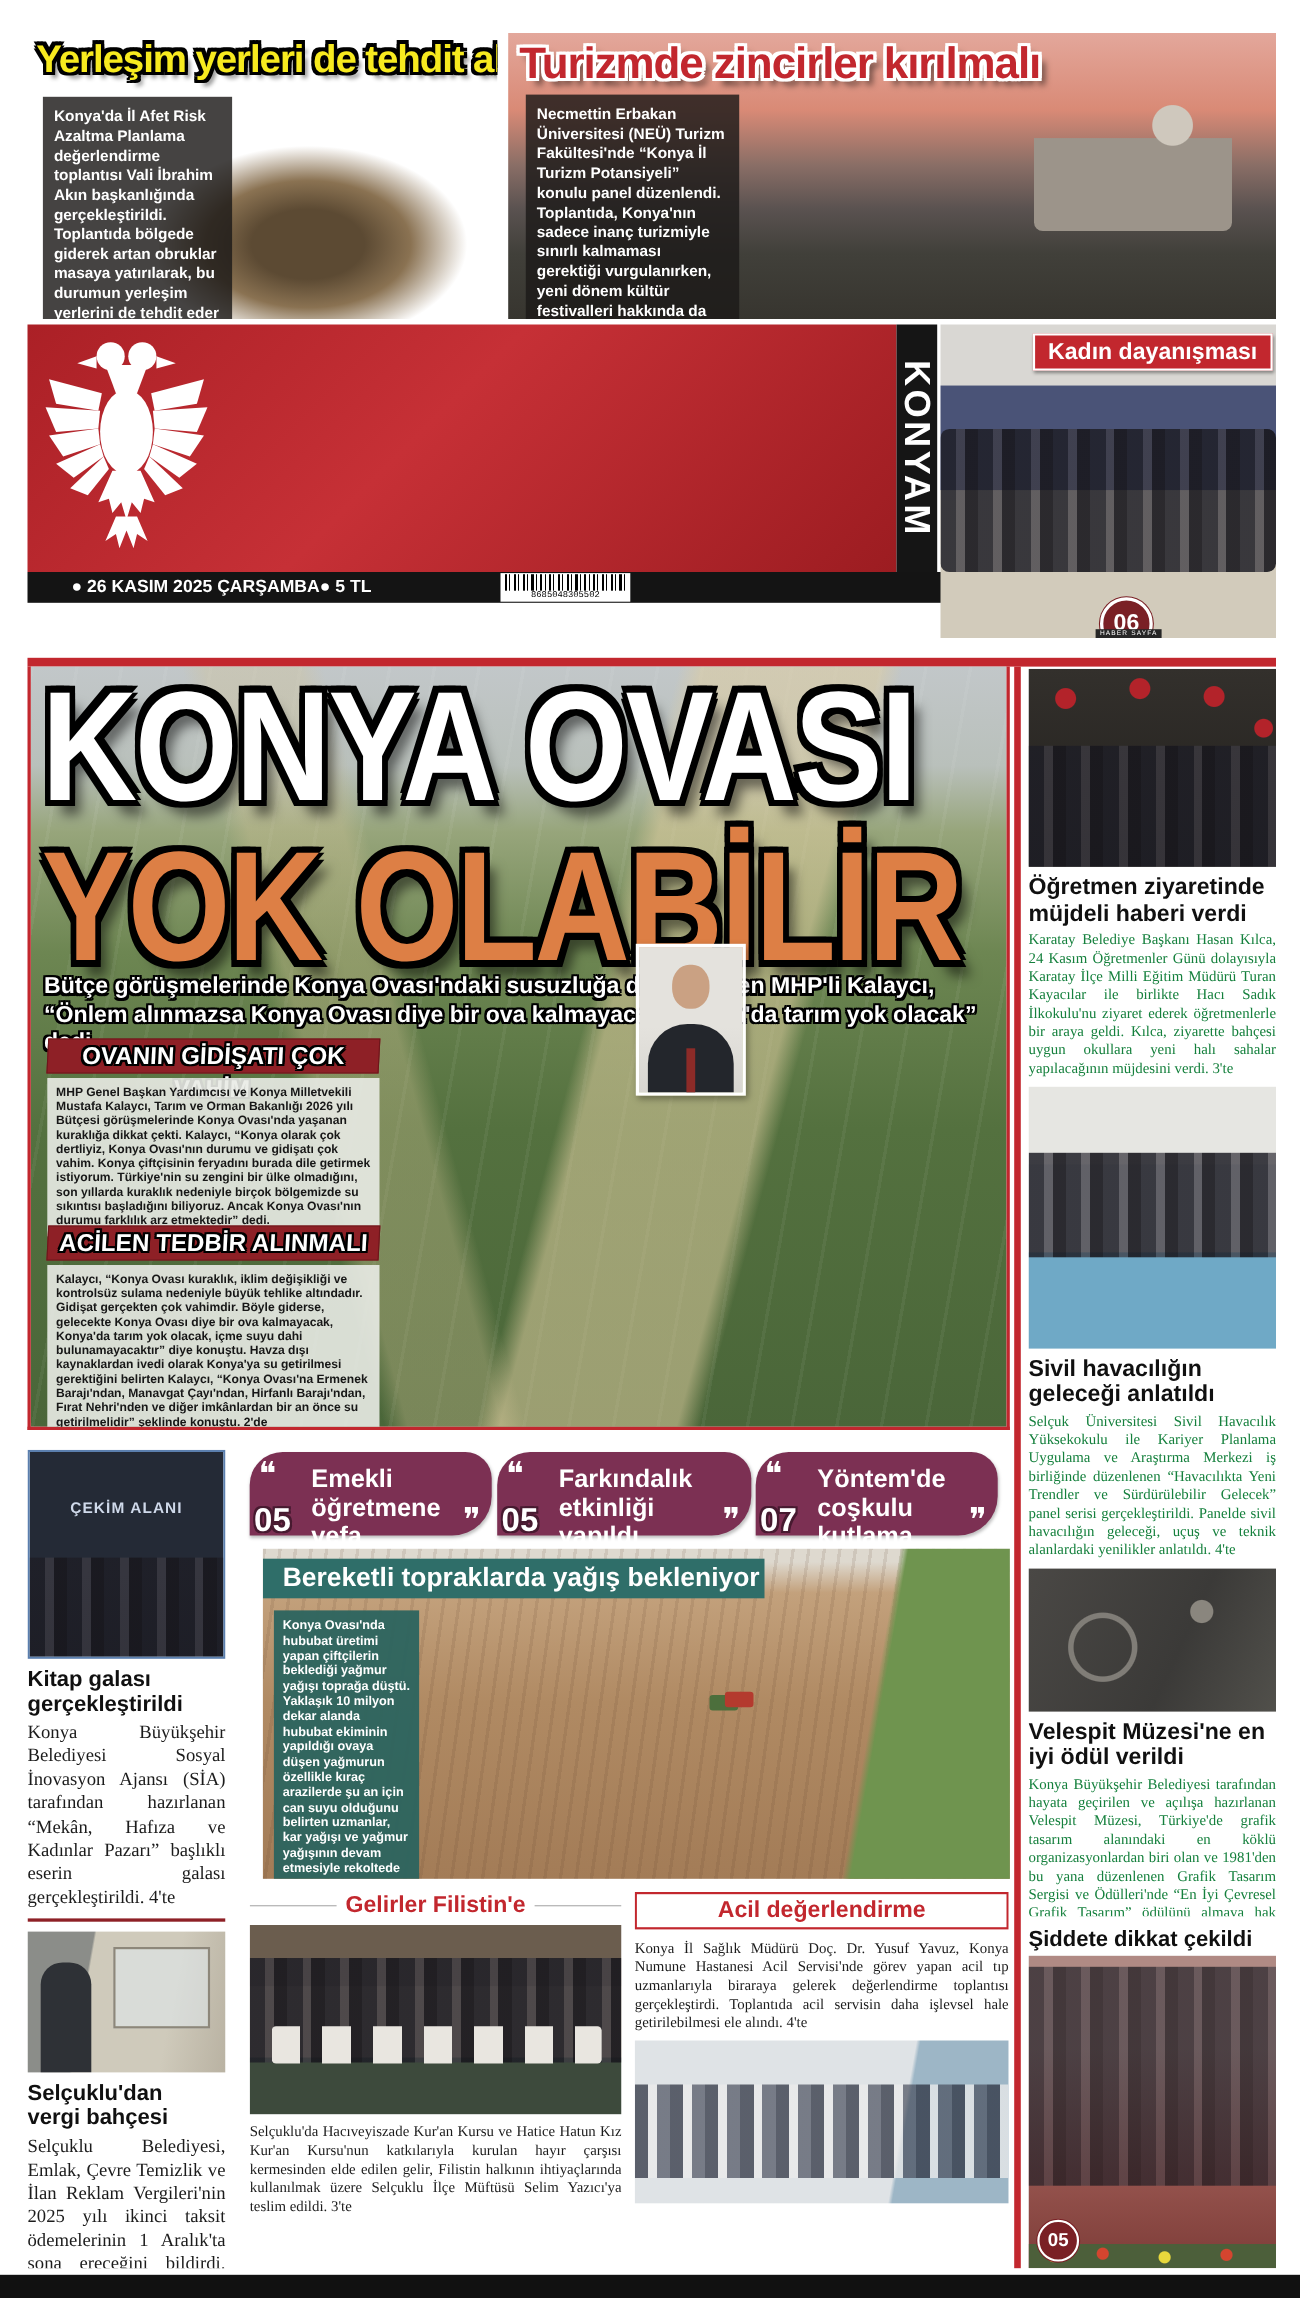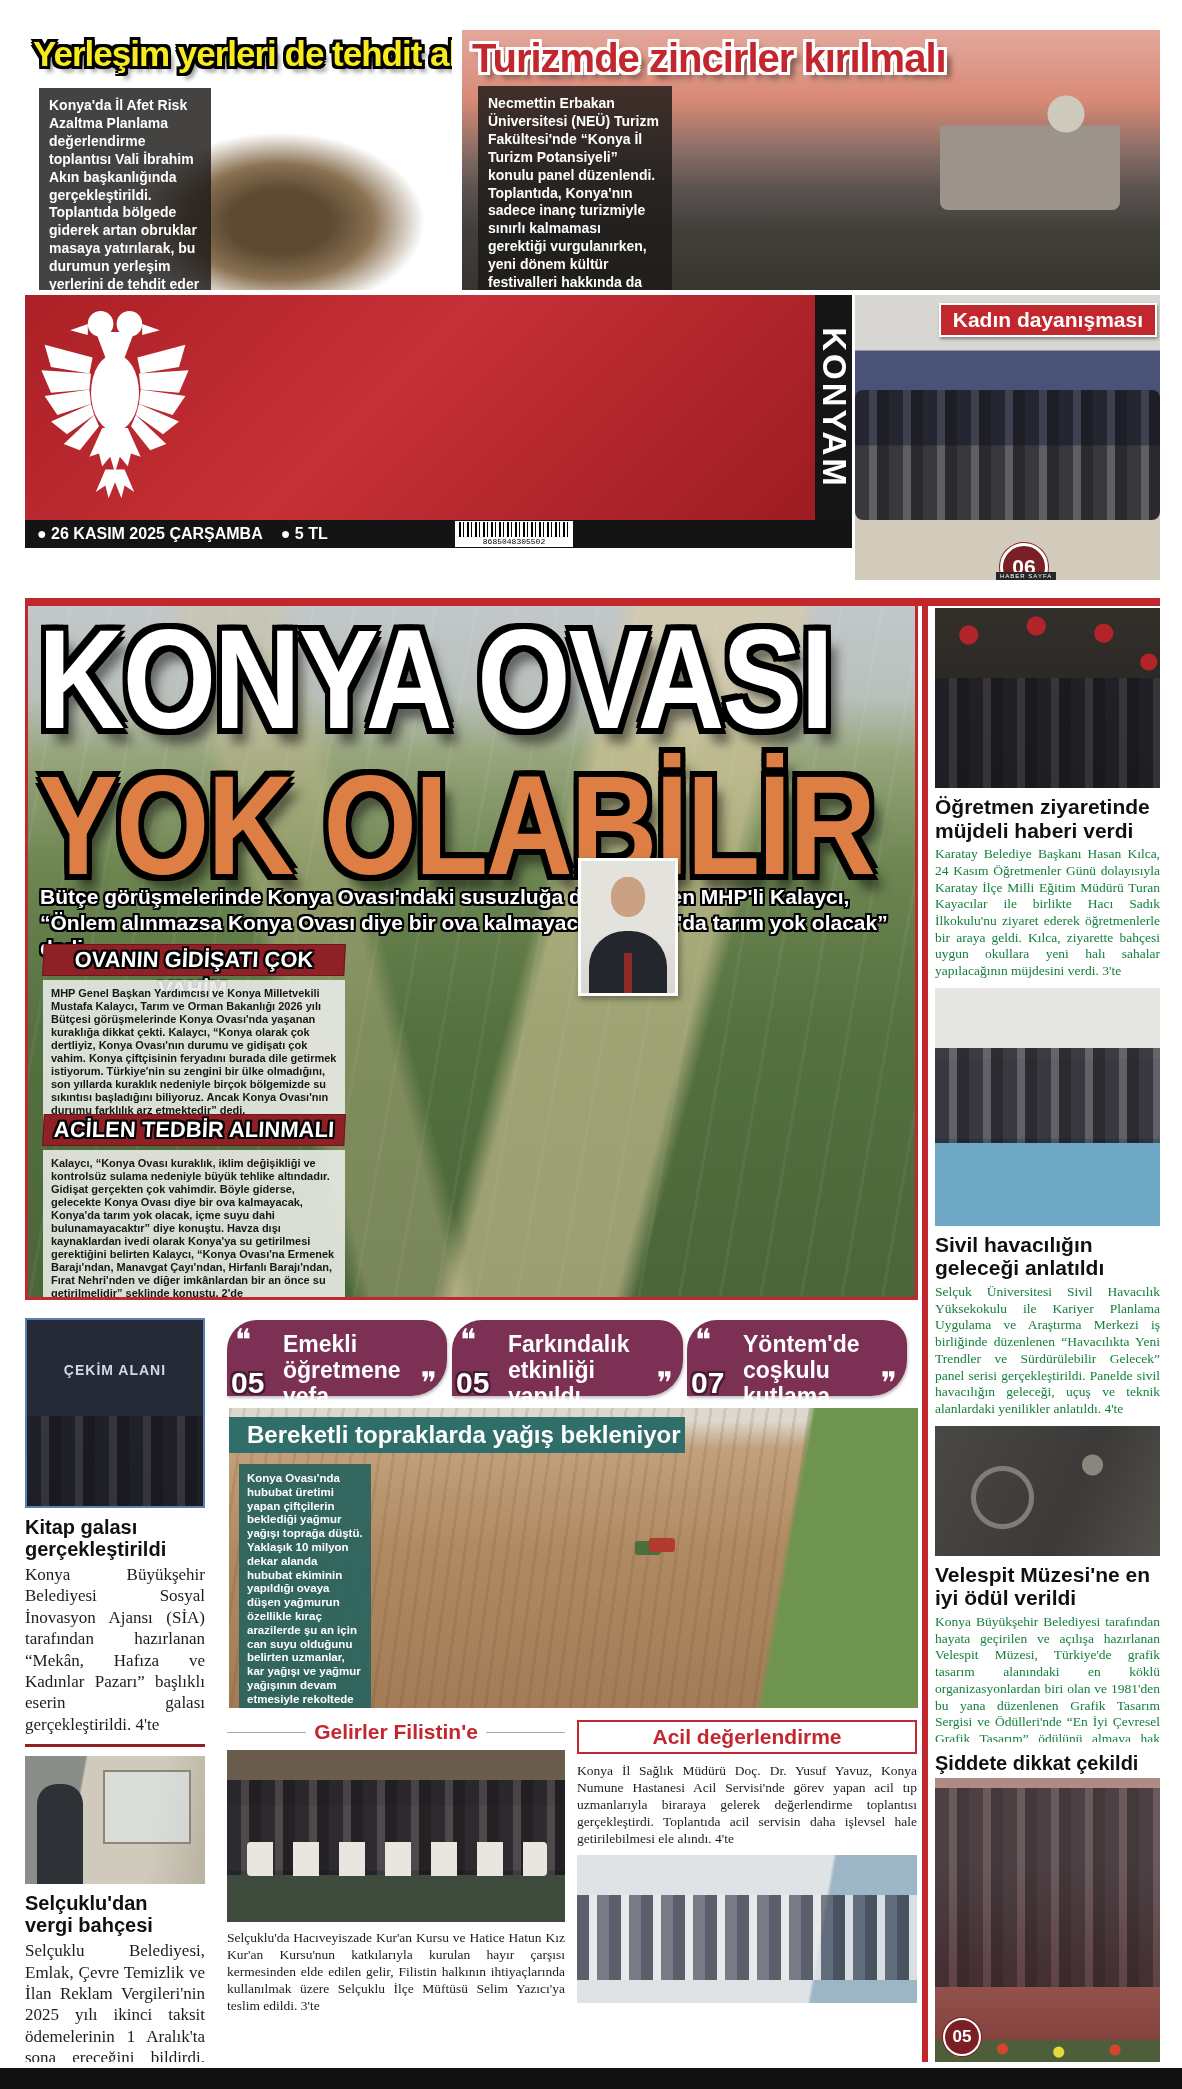--- a/index.html
+++ b/index.html
@@ -17,21 +17,21 @@
            font-size:14px;line-height:1.28;padding:9px 10px;}
   
   #mast-red{left:25px;top:295px;width:790px;height:225px;
             background:linear-gradient(135deg,#ab2026,#c63036 45%,#9c1c21);}
   #gazete{left:192px;top:304px;font-size:148px;letter-spacing:-5px;color:#fff;line-height:1;
           text-shadow:5px 6px 8px rgba(0,0,0,.38);}
   #konyam{left:815px;top:295px;width:37px;height:225px;background:#151515;}
   #konyam span{position:absolute;left:50%;top:50%;transform:translate(-50%,-50%) rotate(90deg);
           color:#fff;font-weight:bold;font-size:33px;letter-spacing:3px;white-space:nowrap;}
   #datebar{left:25px;top:520px;width:827px;height:28px;background:#141414;color:#fff;
-          display:flex;align-items:center;font-weight:bold;font-size:16px;}
+          display:flex;align-items:center;font-weight:bold;font-size:16px;padding-left:28px;}
   #barcode{left:455px;top:521px;width:118px;height:26px;background:#fff;padding:1px 4px;box-sizing:border-box;}
   #barcode .bars{height:15px;background:repeating-linear-gradient(90deg,#000 0 2px,#fff 2px 4px,#000 4px 5px,#fff 5px 8px);}
   #barcode .num{font-size:8px;text-align:center;color:#000;line-height:9px;font-family:"Liberation Mono",monospace;}
   
   .circle-badge{position:absolute;border-radius:50%;background:#7a2025;border:3px solid #fff;
         color:#fff;font-weight:bold;display:flex;align-items:center;justify-content:center;
         box-shadow:0 0 0 1px #7a2025;}
   .badge-cap{position:absolute;background:#262626;color:#fff;font-size:6px;letter-spacing:1px;
         padding:1px 4px;white-space:nowrap;}
   
@@ -134,21 +134,21 @@
         <path d="M44 104 L38 118 L44 114 L46 122 L50 112 L54 122 L56 114 L62 118 L56 104 Z"></path>
       </g>
     </svg>
     <div class="abs cond" id="gazete" style="transform:scaleY(1.3);">GAZETE</div>
   </div>
   <div class="abs" id="konyam">
     <span>KONYAM</span>
   </div>
   <div class="abs" id="datebar">
     <span style="margin-left:12px;">● 26 KASIM 2025 ÇARŞAMBA</span>
-    <span style="margin-left:18px;">● 5 TL</span>
+    <span style="">● 5 TL</span>
   </div>
   <div class="abs" id="barcode">
     <div class="bars"></div>
     <div class="num">8685048305502</div>
   </div>
 
   <div class="photo" style="left:855px;top:295px;width:305px;height:285px;
               background:linear-gradient(#d9d7d3 0 55px,#4a5377 56px 150px,#d2cbbb 151px 285px);">
     <div class="figrow" style="top:95px;height:130px;border-radius:8px;"></div>
     <div class="abs" style="right:3px;top:8px;background:#c2272e;border:2px solid #fff;padding:3px 12px;box-shadow:1px 2px 3px rgba(0,0,0,.4);">
@@ -252,21 +252,21 @@
       <span class="q2">❞</span>
       <span class="pg">05</span>
     </div>
     <div class="teaser" style="left:662px;top:2px;width:220px;">
       <span class="q1">❝</span>
       <span class="txt">Yöntem'de coşkulu kutlama</span>
       <span class="q2">❞</span>
       <span class="pg">07</span>
     </div>
 
-    <div class="photo" style="left:204px;top:90px;width:690px;height:300px;
+    <div class="photo" style="left:214px;top:90px;width:690px;height:300px;
                 background:
                  linear-gradient(100deg,transparent 78%,#6f944f 79%),
                  repeating-linear-gradient(98deg,rgba(90,60,40,.12) 0 3px,transparent 3px 14px),
                  linear-gradient(#ded9cf 0 12px,#c3a17c 40px,#b08a63 140px,#a37c57 300px);">
       <div id="rain-band">
         <span>Bereketli topraklarda yağış bekleniyor</span>
       </div>
       <div id="rain-txt">Konya Ovası'nda hububat üretimi yapan çiftçilerin beklediği yağmur yağışı toprağa düştü. Yaklaşık 10 milyon dekar alanda hububat ekiminin yapıldığı ovaya düşen yağmurun özellikle kıraç arazilerde şu an için can suyu olduğunu belirten uzmanlar, kar yağışı ve yağmur yağışının devam etmesiyle rekoltede sorun yaşanmayacağına dikkat çekiyor. 2'de</div>
       <div class="abs" style="left:420px;top:130px;width:26px;height:14px;background:#b43a2e;border-radius:3px;box-shadow:-14px 3px 0 #4c6f3c;"></div>
     </div>

